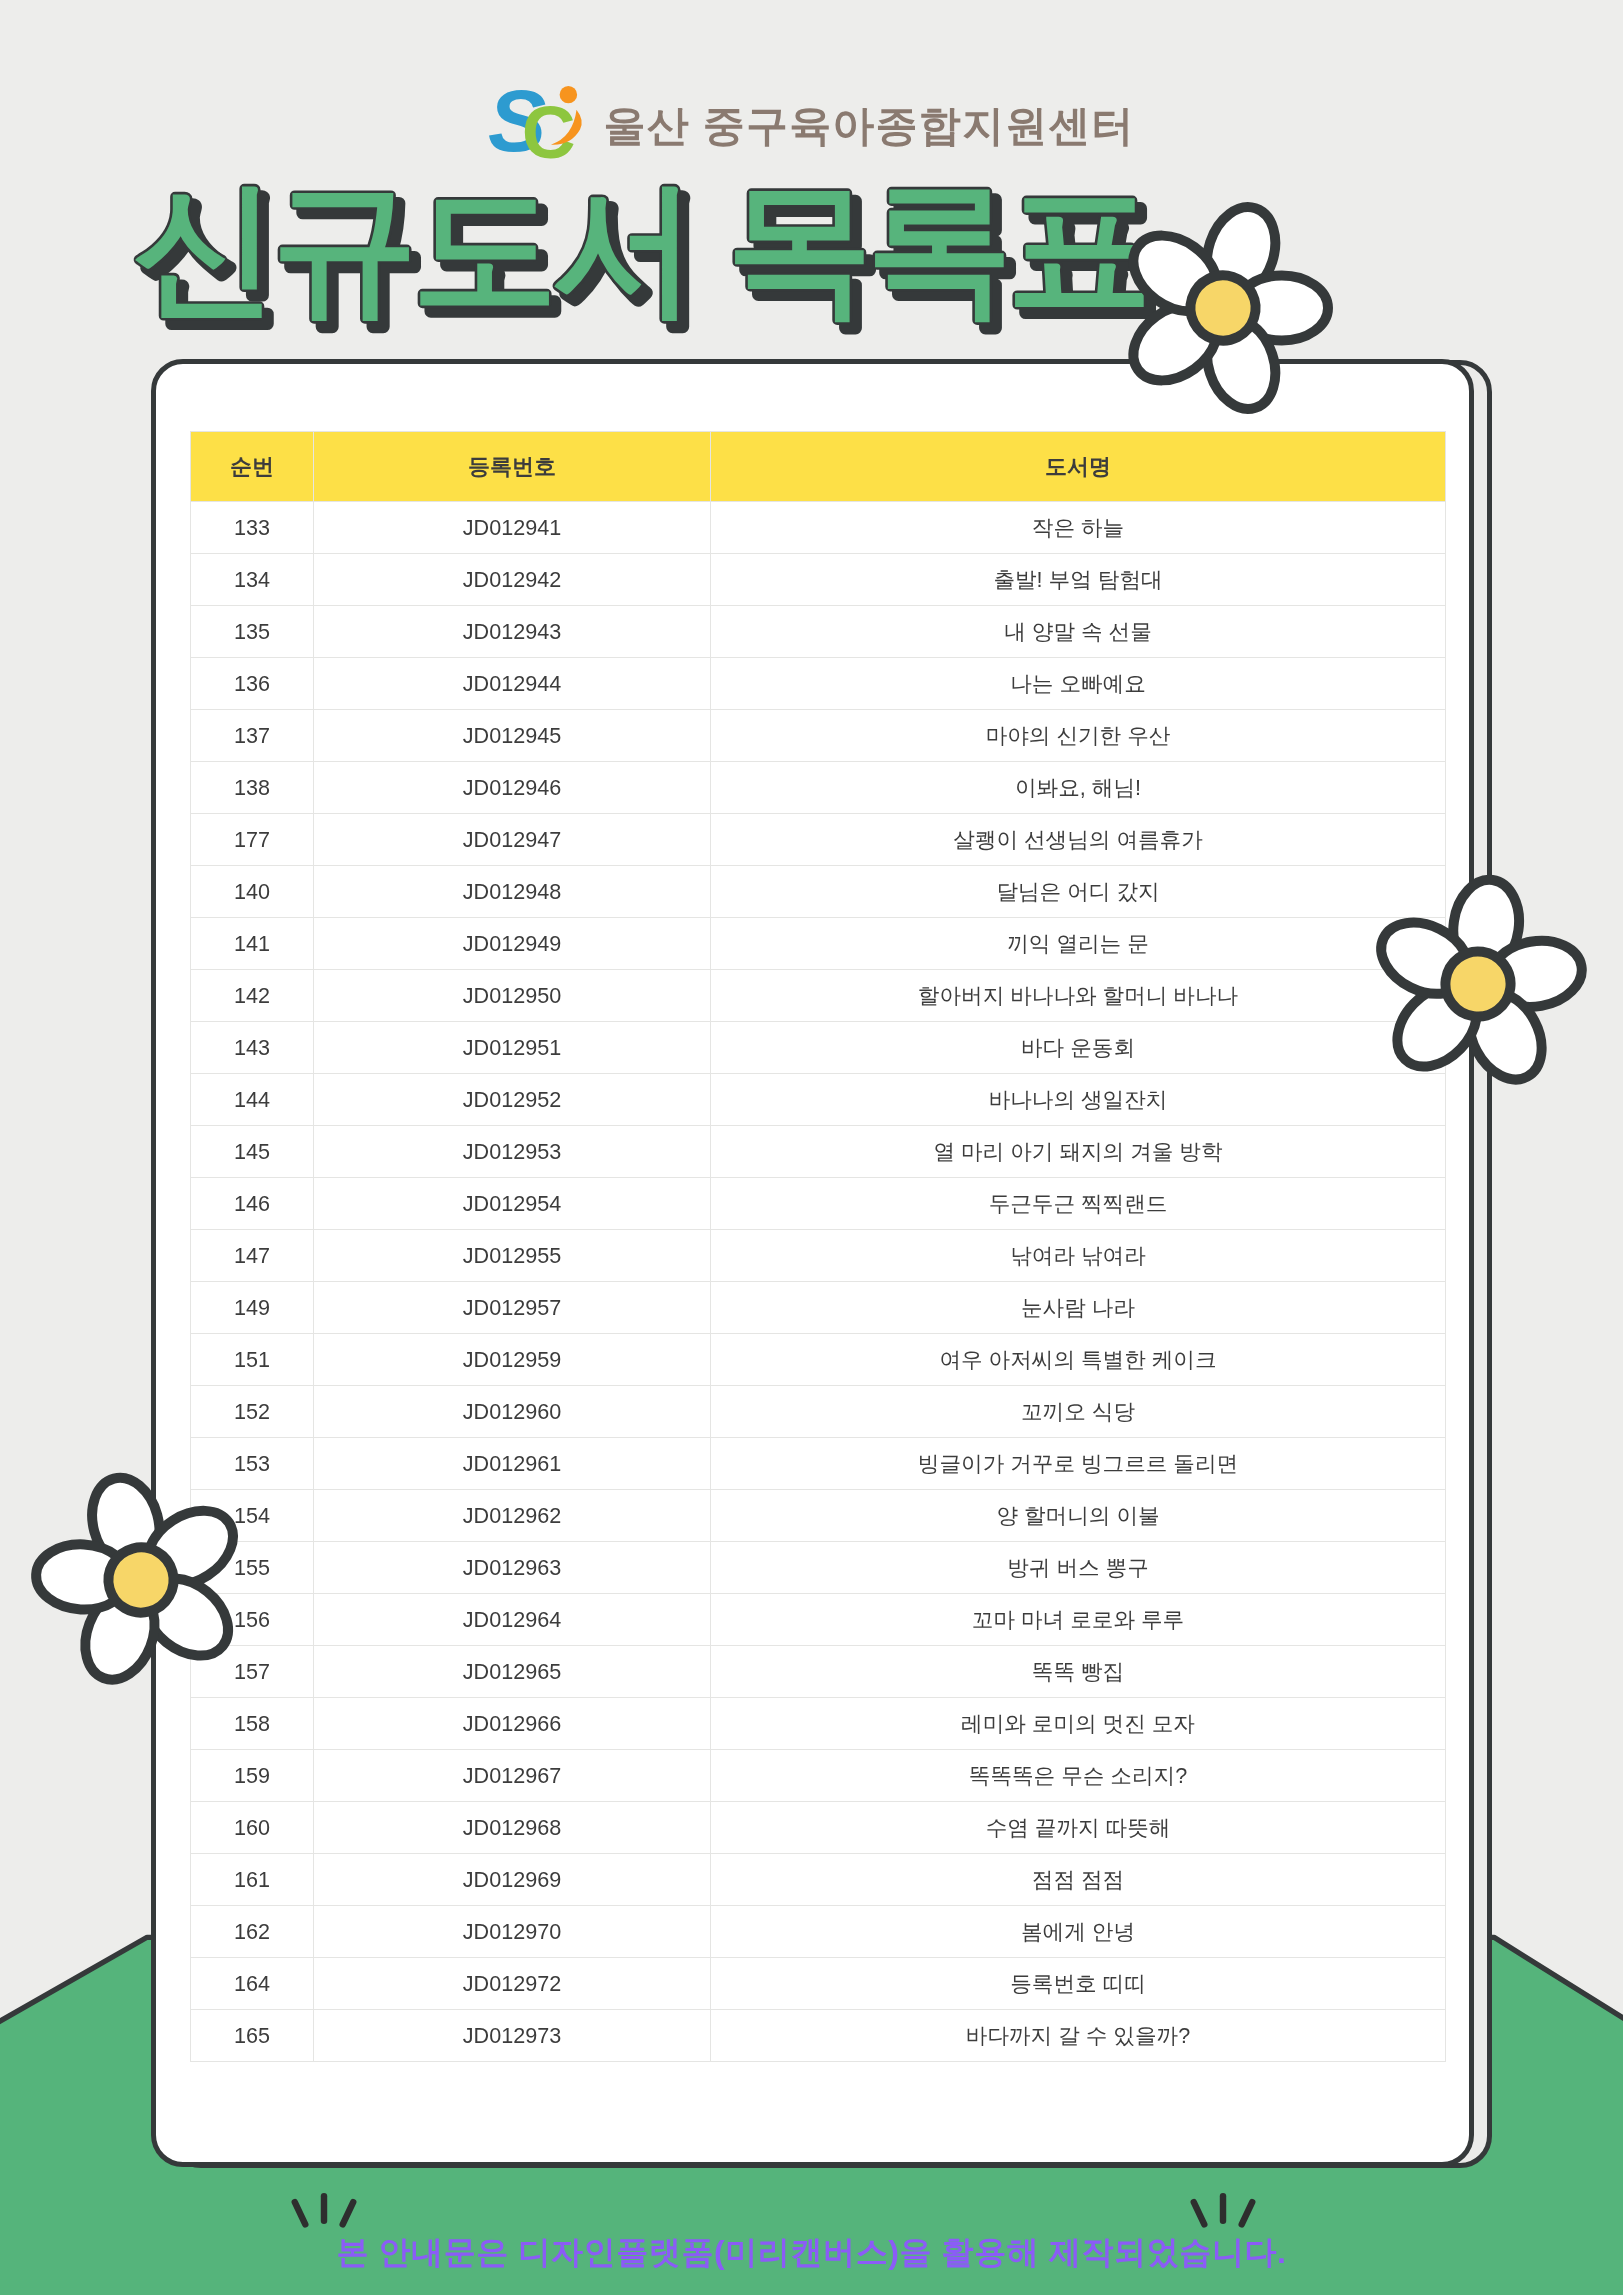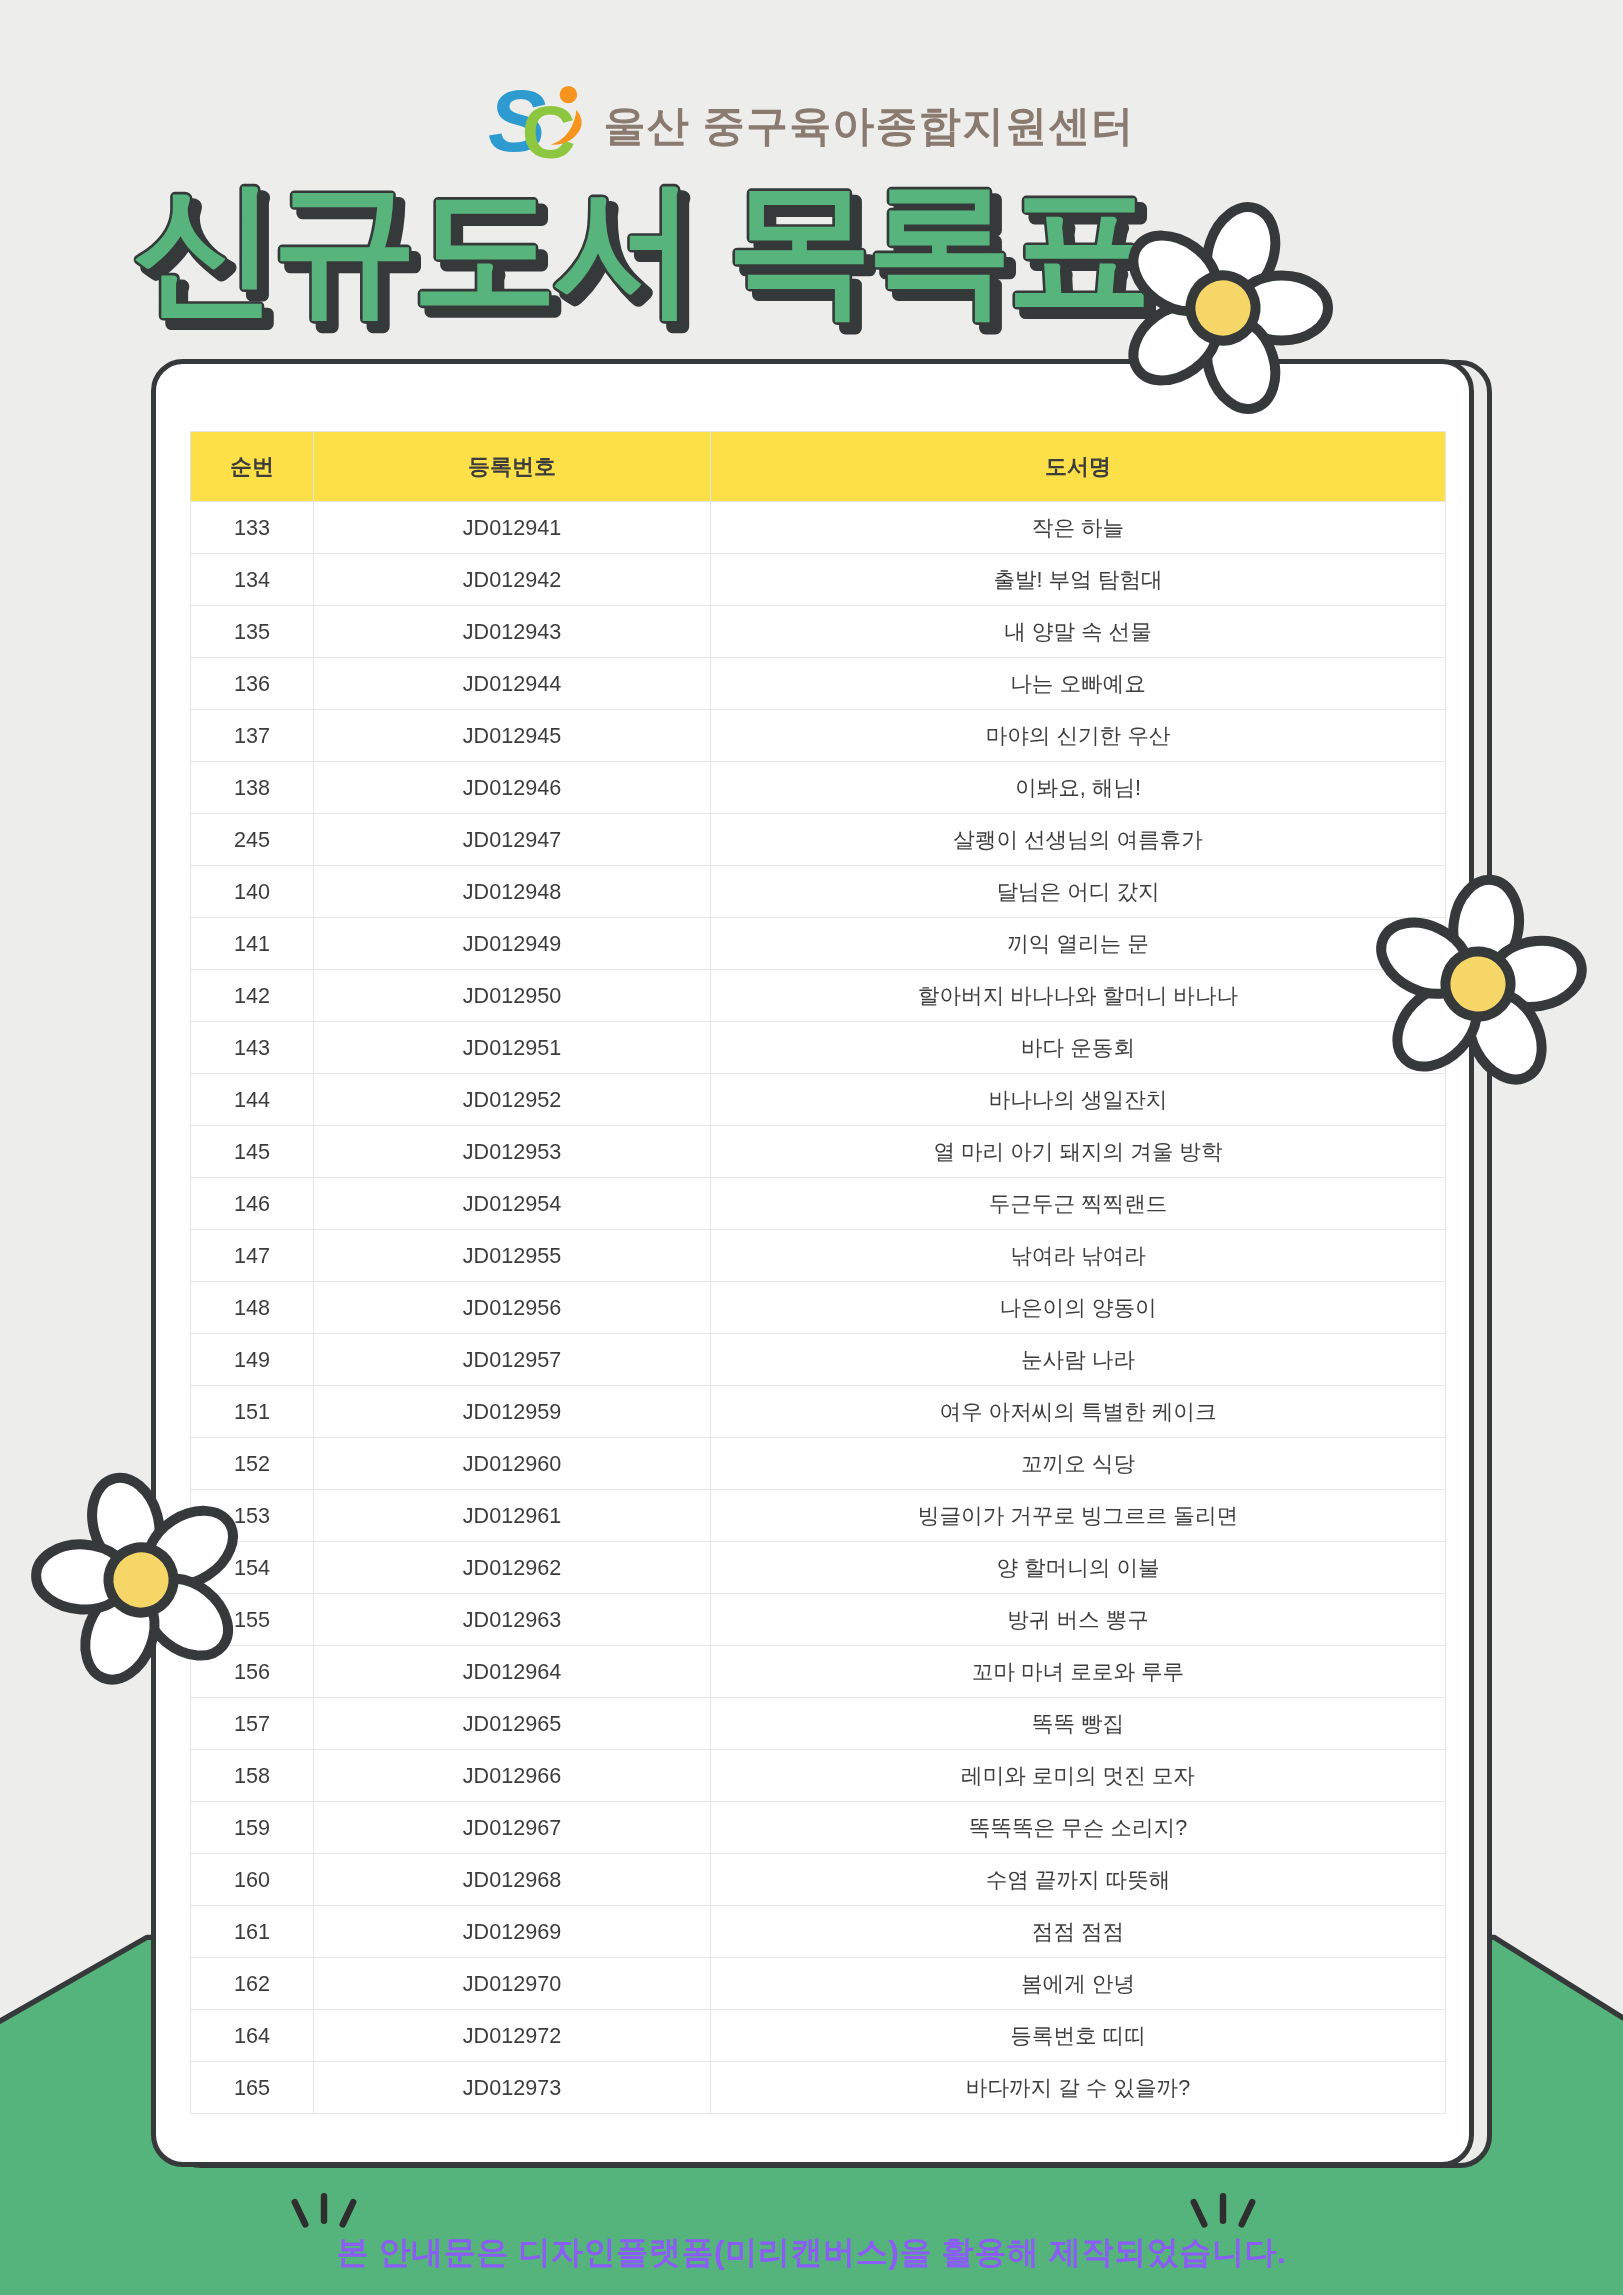--- a/index.html
+++ b/index.html
@@ -170,21 +170,21 @@
           <td>137</td>
           <td>JD012945</td>
           <td>마야의 신기한 우산</td>
         </tr>
         <tr>
           <td>138</td>
           <td>JD012946</td>
           <td>이봐요, 해님!</td>
         </tr>
         <tr>
-          <td>245</td>
+          <td>177</td>
           <td>JD012947</td>
           <td>살쾡이 선생님의 여름휴가</td>
         </tr>
         <tr>
           <td>140</td>
           <td>JD012948</td>
           <td>달님은 어디 갔지</td>
         </tr>
         <tr>
           <td>141</td>
@@ -215,25 +215,20 @@
           <td>146</td>
           <td>JD012954</td>
           <td>두근두근 찍찍랜드</td>
         </tr>
         <tr>
           <td>147</td>
           <td>JD012955</td>
           <td>낚여라 낚여라</td>
         </tr>
         <tr>
-          <td>148</td>
-          <td>JD012956</td>
-          <td>나은이의 양동이</td>
-        </tr>
-        <tr>
           <td>149</td>
           <td>JD012957</td>
           <td>눈사람 나라</td>
         </tr>
         <tr>
           <td>151</td>
           <td>JD012959</td>
           <td>여우 아저씨의 특별한 케이크</td>
         </tr>
         <tr>

